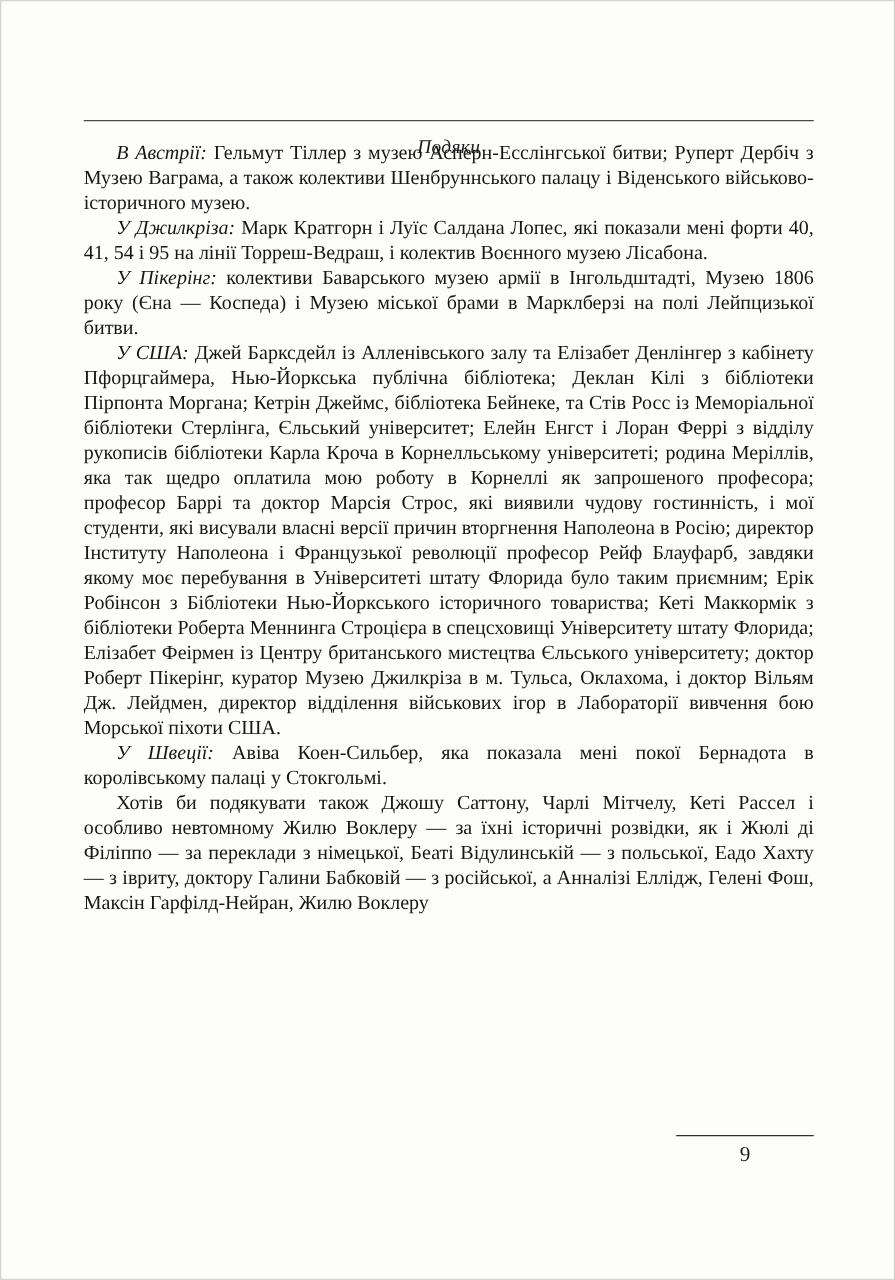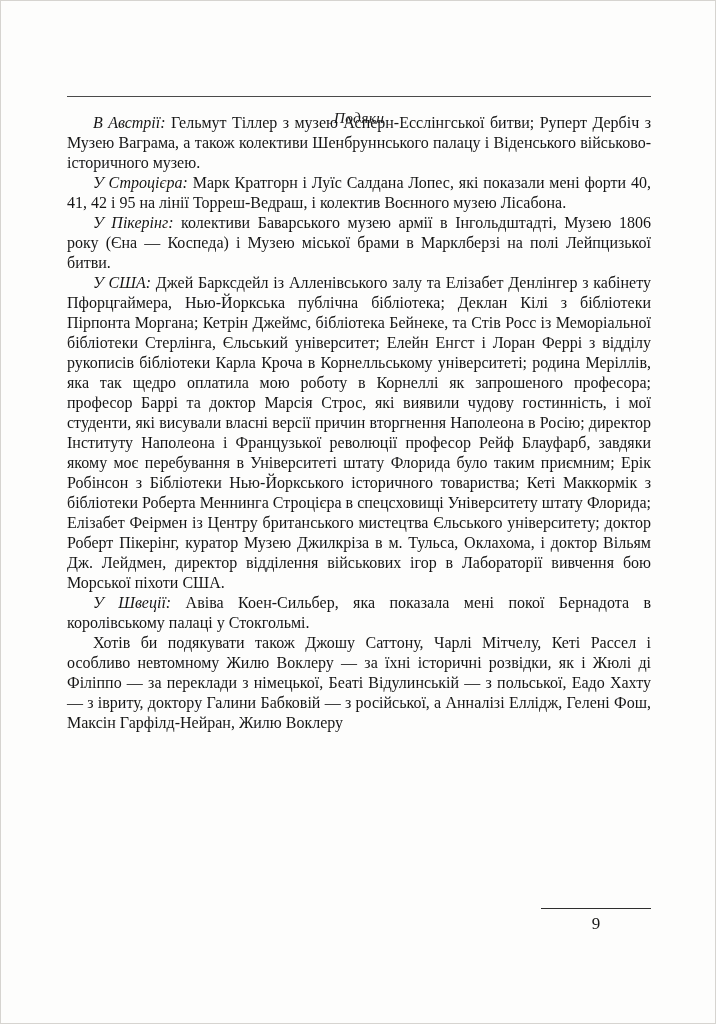--- a/index.html
+++ b/index.html
@@ -83,21 +83,21 @@
 <div class="page">
 
   <div class="running-head">Подяки</div>
 
   <hr class="header-rule">
 
   <div class="content">
 
     <p class="para"><em class="lead">В Австрії: </em><span>Гельмут Тіллер з музею Асперн-Есслінгської битви; Руперт Дербіч з Музею Ваграма, а також колективи Шенбруннського палацу і Віденського військово-історичного музею.</span></p>
 
-    <p class="para"><em class="lead">У Строцієра: </em><span>Марк Кратгорн і Луїс Салдана Лопес, які показали мені форти 40, 41, 42 і 95 на лінії Торреш-Ведраш, і колектив Воєнного музею Лісабона.</span></p>
+    <p class="para"><em class="lead">У Джилкріза: </em><span>Марк Кратгорн і Луїс Салдана Лопес, які показали мені форти 40, 41, 54 і 95 на лінії Торреш-Ведраш, і колектив Воєнного музею Лісабона.</span></p>
 
     <p class="para"><em class="lead">У Пікерінг: </em><span>колективи Баварського музею армії в Інгольдштадті, Музею 1806 року (Єна — Коспеда) і Музею міської брами в Марклберзі на полі Лейпцизької битви.</span></p>
 
     <p class="para"><em class="lead">У США: </em><span>Джей Барксдейл із Алленівського залу та Елізабет Денлінгер з кабінету Пфорцгаймера, Нью-Йоркська публічна бібліотека; Деклан Кілі з бібліотеки Пірпонта Моргана; Кетрін Джеймс, бібліотека Бейнеке, та Стів Росс із Меморіальної бібліотеки Стерлінга, Єльський університет; Елейн Енгст і Лоран Феррі з відділу рукописів бібліотеки Карла Кроча в Корнелльському університеті; родина Меріллів, яка так щедро оплатила мою роботу в Корнеллі як запрошеного професора; професор Баррі та доктор Марсія Строс, які виявили чудову гостинність, і мої студенти, які висували власні версії причин вторгнення Наполеона в Росію; директор Інституту Наполеона і Французької революції професор Рейф Блауфарб, завдяки якому моє перебування в Університеті штату Флорида було таким приємним; Ерік Робінсон з Бібліотеки Нью-Йоркського історичного товариства; Кеті Маккормік з бібліотеки Роберта Меннинга Строцієра в спецсховищі Університету штату Флорида; Елізабет Феірмен із Центру британського мистецтва Єльського університету; доктор Роберт Пікерінг, куратор Музею Джилкріза в м. Тульса, Оклахома, і доктор Вільям Дж. Лейдмен, директор відділення військових ігор в Лабораторії вивчення бою Морської піхоти США.</span></p>
 
     <p class="para"><em class="lead">У Швеції: </em><span>Авіва Коен-Сильбер, яка показала мені покої Бернадота в королівському палаці у Стокгольмі.</span></p>
 
 
 
     <p class="para"><span>Хотів би подякувати також Джошу Саттону, Чарлі Мітчелу, Кеті Рассел і особливо невтомному Жилю Воклеру — за їхні історичні розвідки, як і Жюлі ді Філіппо — за переклади з німецької, Беаті Відулинській — з польської, Еадо Хахту — з івриту, доктору Галини Бабковій — з російської, а Анналізі Еллідж, Гелені Фош, Максін Гарфілд-Нейран, Жилю Воклеру</span></p>

